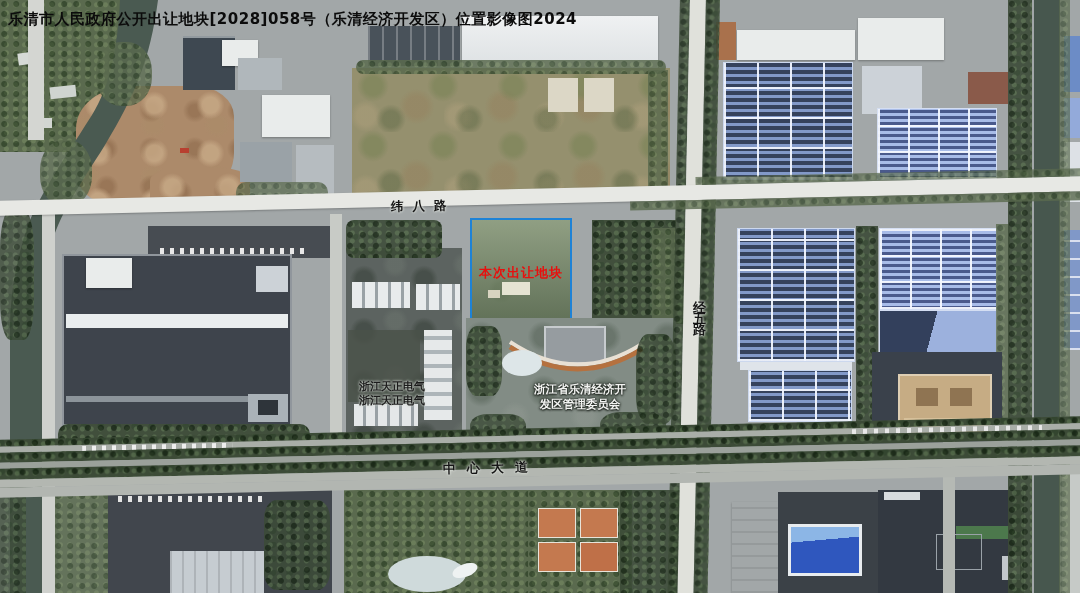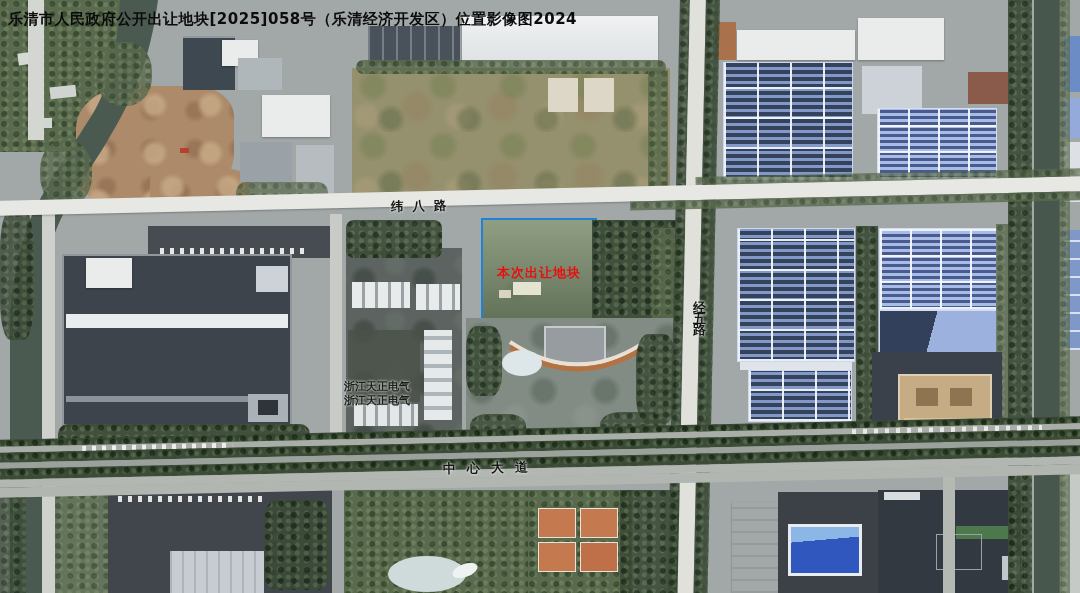--- a/index.html
+++ b/index.html
@@ -100,21 +100,21 @@
   <div class="abs tD" style="left:58px;top:424px;width:252px;height:30px;border-radius:10px;opacity:.95;"></div>
 
   <div class="abs" style="left:346px;top:248px;width:116px;height:212px;background:#5c6360;background-image:radial-gradient(circle at 30% 60%, rgba(40,50,40,.4) 8px, transparent 14px),radial-gradient(circle at 70% 30%, rgba(120,130,120,.3) 7px, transparent 13px);background-size:60px 52px,70px 56px;"></div>
   <div class="abs tD" style="left:346px;top:220px;width:96px;height:38px;border-radius:8px;opacity:.9;"></div>
   <div class="abs" style="left:352px;top:282px;width:58px;height:26px;background:repeating-linear-gradient(90deg,#e8ebec 0 10px,#9aa2a6 10px 13px);"></div>
   <div class="abs" style="left:416px;top:284px;width:44px;height:26px;background:repeating-linear-gradient(90deg,#e8ebec 0 10px,#9aa2a6 10px 13px);"></div>
   <div class="abs" style="left:424px;top:330px;width:28px;height:90px;background:repeating-linear-gradient(0deg,#e6e9ea 0 10px,#adb5b9 10px 14px);"></div>
   <div class="abs" style="left:354px;top:404px;width:64px;height:22px;background:repeating-linear-gradient(90deg,#e4e7e8 0 9px,#99a1a5 9px 12px);"></div>
   <div class="abs" style="left:348px;top:330px;width:72px;height:72px;background:#4a5148;opacity:.8;"></div>
 
-  <div class="abs fld" style="left:470px;top:218px;width:116px;height:104px;border:2px solid #1e82d6;box-sizing:border-box;background-image:linear-gradient(180deg,rgba(142,158,127,.9),rgba(91,108,80,.9)),radial-gradient(circle at 30% 70%, rgba(40,55,35,.5) 7px, transparent 13px);margin-left:11px;">
+  <div class="abs fld" style="left:470px;top:218px;width:102px;height:104px;border:2px solid #1e82d6;box-sizing:border-box;background-image:linear-gradient(180deg,rgba(142,158,127,.9),rgba(91,108,80,.9)),radial-gradient(circle at 30% 70%, rgba(40,55,35,.5) 7px, transparent 13px);">
     <div class="abs" style="left:30px;top:62px;width:28px;height:13px;background:#e5e3d2;"></div>
     <div class="abs" style="left:16px;top:70px;width:12px;height:8px;background:#d8d4c0;"></div>
     <div class="lbl" style="left:0;right:0;top:44px;text-align:center;font-size:13px;letter-spacing:1px;color:#e8100e;">本次出让地块</div>
   </div>
 
   <div class="abs tD" style="left:592px;top:220px;width:84px;height:112px;opacity:.95;"></div>
   <div class="abs tM" style="left:652px;top:228px;width:34px;height:96px;opacity:.85;"></div>
 
   <div class="abs" style="left:466px;top:318px;width:210px;height:142px;background:#828c85;background-image:radial-gradient(circle at 25% 35%, rgba(60,75,60,.35) 9px, transparent 16px),radial-gradient(circle at 70% 70%, rgba(150,158,150,.35) 8px, transparent 15px);background-size:62px 54px,70px 58px;"></div>
   <div class="abs" style="left:544px;top:326px;width:62px;height:38px;background:#969ca0;box-shadow:inset 0 0 0 2px rgba(240,243,244,.55);"></div>
@@ -206,19 +206,23 @@
     <div class="abs" style="left:0;top:23px;width:100%;height:6px;background:#9ba19b;"></div>
     <div class="abs tD" style="left:0;top:29px;width:100%;height:11px;"></div>
     <div class="abs" style="left:0;top:40px;width:100%;height:8px;background:#b3b7b1;"></div>
     <div class="abs" style="left:0;top:48px;width:100%;height:10px;background:#b2b6b1;"></div>
   </div>
 
   <div class="lbl halo" style="left:391px;top:198px;font-size:12.5px;letter-spacing:9px;transform:rotate(-1.2deg);">纬八路</div>
   <div class="lbl halo vert" style="left:690px;top:291px;font-size:13px;">经五路</div>
   <div class="lbl halo" style="left:443px;top:459px;font-size:13px;letter-spacing:11px;transform:rotate(-1.2deg);">中心大道</div>
 
-  <div class="abs" style="left:344px;top:380px;width:96px;text-align:left;font-weight:bold;font-size:11px;line-height:14px;color:#1b1b1b;text-shadow:0 0 2px #ccd2cc,0 0 3px #ccd2cc;">
+  <div class="abs" style="left:344px;top:380px;width:96px;text-align:center;font-weight:bold;font-size:11px;line-height:14px;color:#1b1b1b;text-shadow:0 0 2px #ccd2cc,0 0 3px #ccd2cc;">
     <div>浙江天正电气</div>
     <div>浙江天正电气</div>
   </div>
-
-  <div class="lbl" style="left:8px;top:10px;font-size:15px;color:#0c0c0c;letter-spacing:.5px;">乐清市人民政府公开出让地块[2025]058号（乐清经济开发区）位置影像图2024</div>
+  <div class="abs haloD" style="left:512px;top:382px;width:136px;text-align:center;font-weight:bold;font-size:11.5px;line-height:15px;">
+    <div>浙江省乐清经济开</div>
+    <div>发区管理委员会</div>
+  </div>
+
+  <div class="lbl" style="left:8px;top:10px;font-size:15px;color:#0c0c0c;letter-spacing:.5px;">乐清市人民政府公开出让地块[2028]058号（乐清经济开发区）位置影像图2024</div>
 </div>
 
 </body></html>

